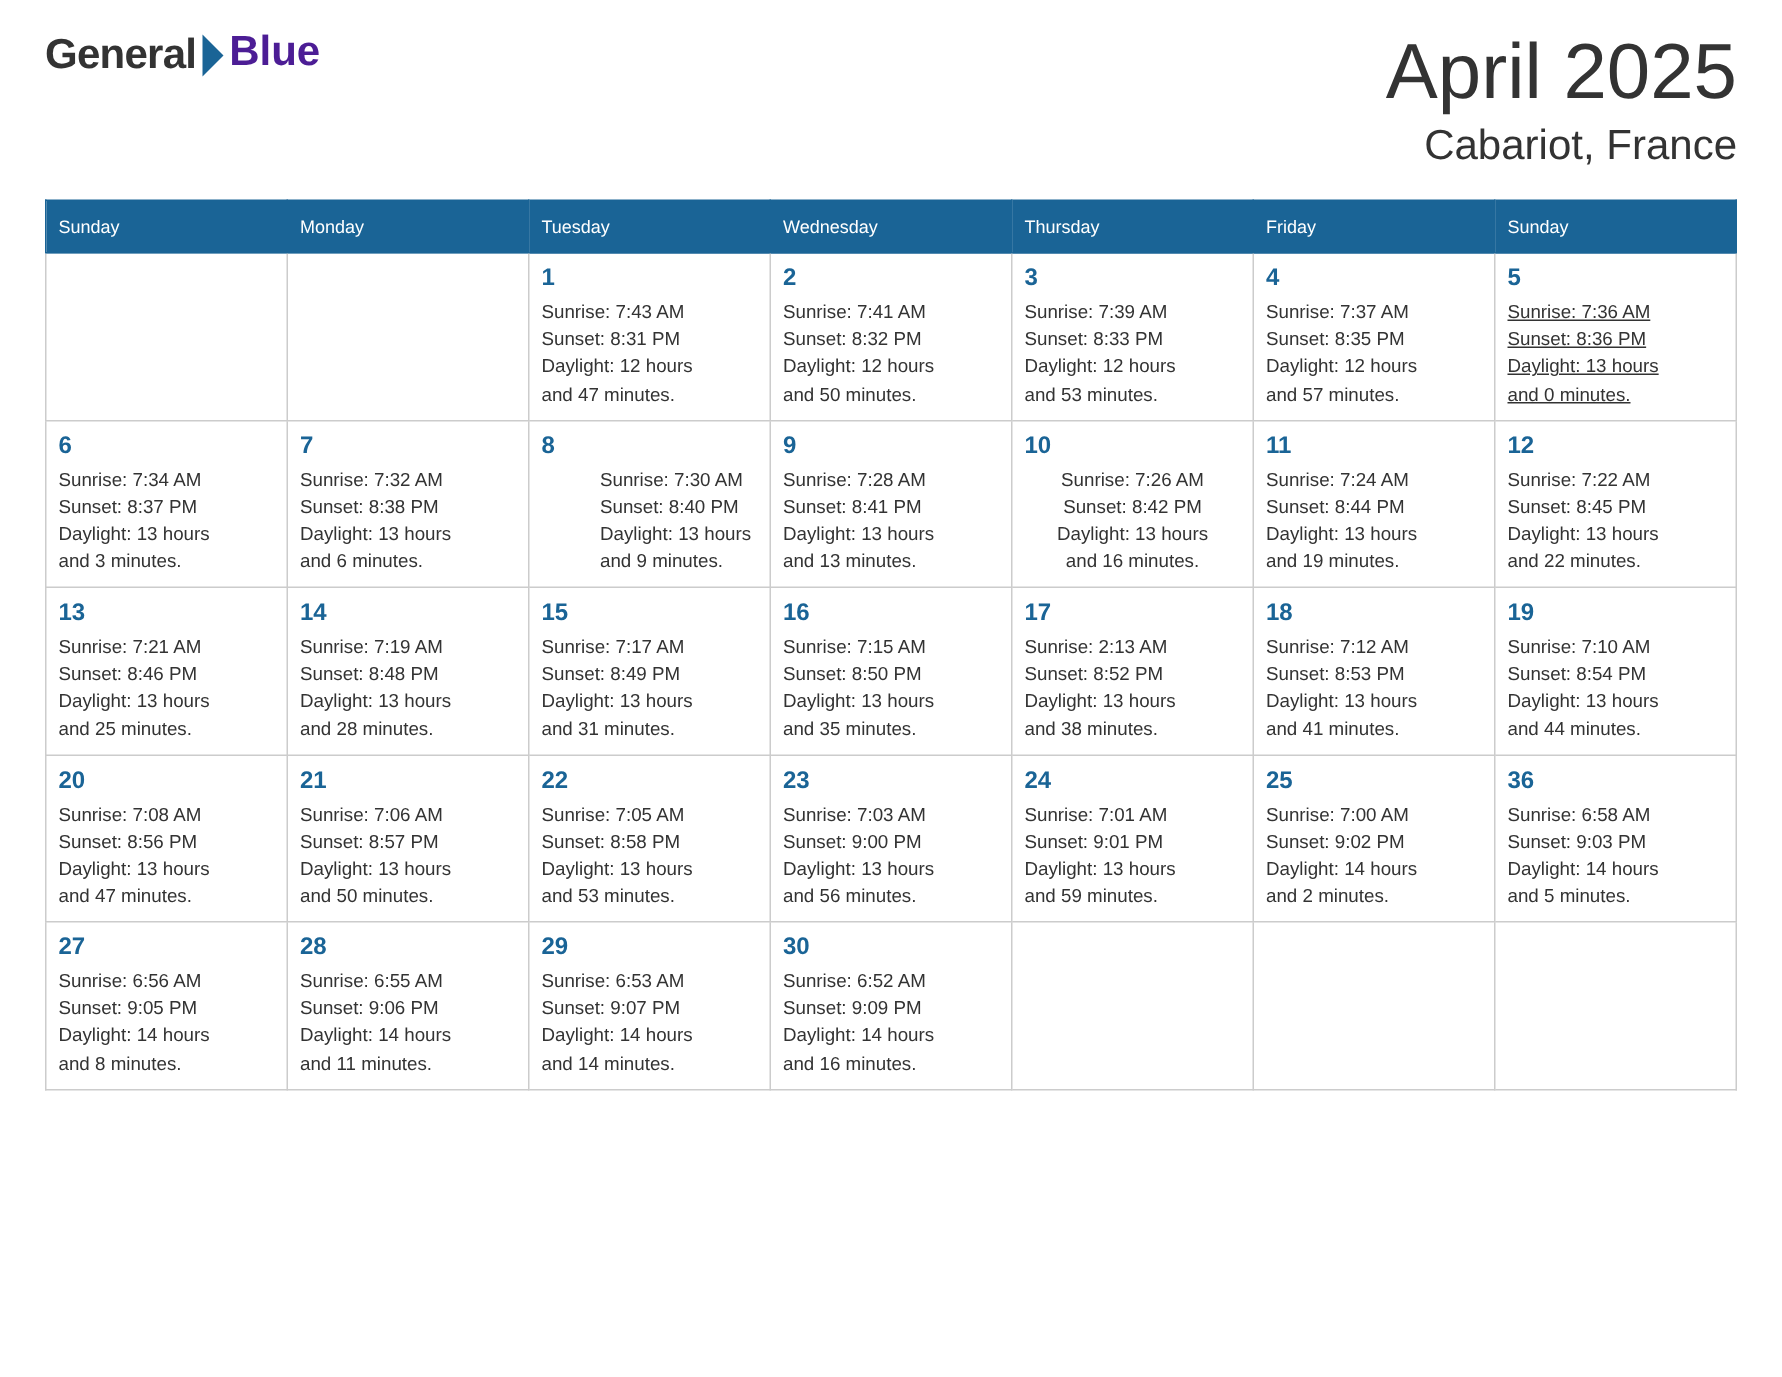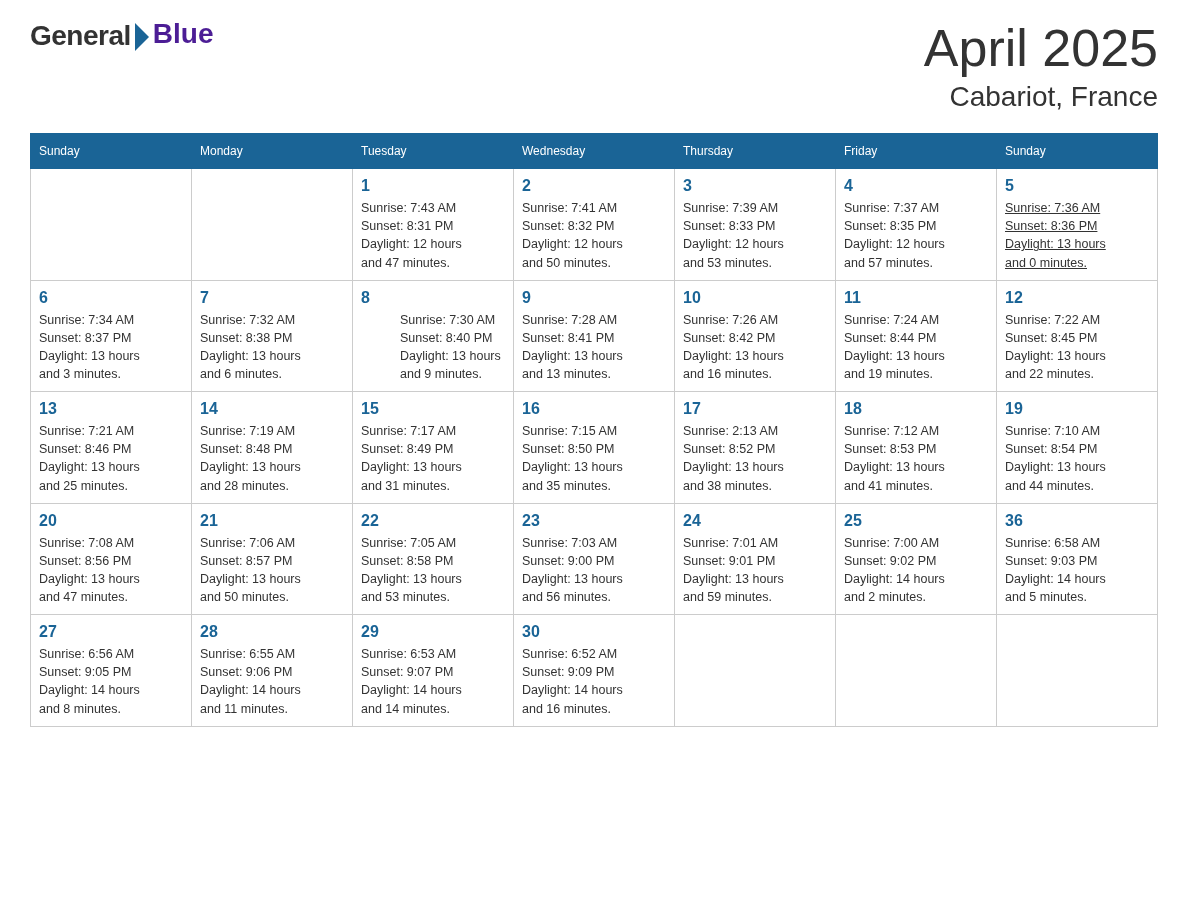--- a/index.html
+++ b/index.html
@@ -196,21 +196,21 @@
         </td>
         <td>
           <div class="day-number">9</div>
           <div class="day-info" style="white-space: pre-line;">Sunrise: 7:28 AM
 Sunset: 8:41 PM
 Daylight: 13 hours
 and 13 minutes.</div>
         </td>
         <td>
           <div class="day-number">10</div>
-          <div class="day-info" style="white-space: pre-line;">Sunrise: 7:26 AM
+          <div class="day-info" style="white-space: pre-line; text-align: center;">Sunrise: 7:26 AM
 Sunset: 8:42 PM
 Daylight: 13 hours
 and 16 minutes.</div>
         </td>
         <td>
           <div class="day-number">11</div>
           <div class="day-info" style="white-space: pre-line;">Sunrise: 7:24 AM
 Sunset: 8:44 PM
 Daylight: 13 hours
 and 19 minutes.</div>

